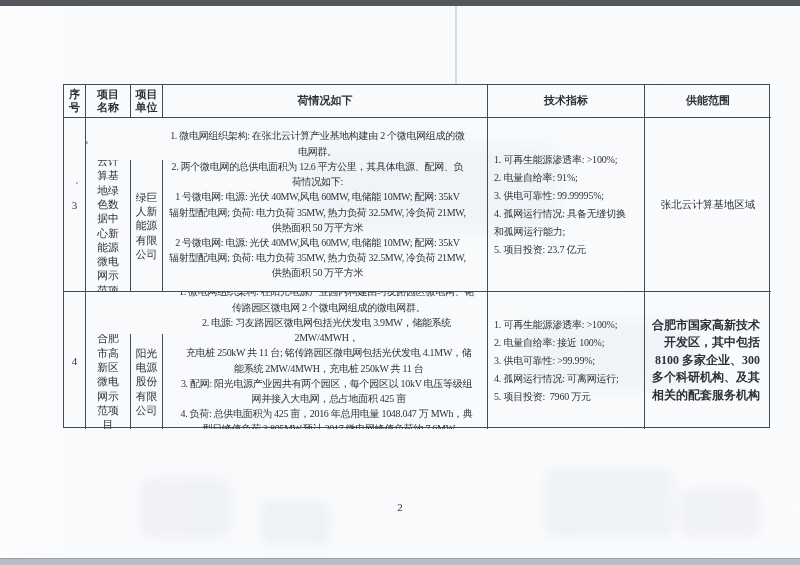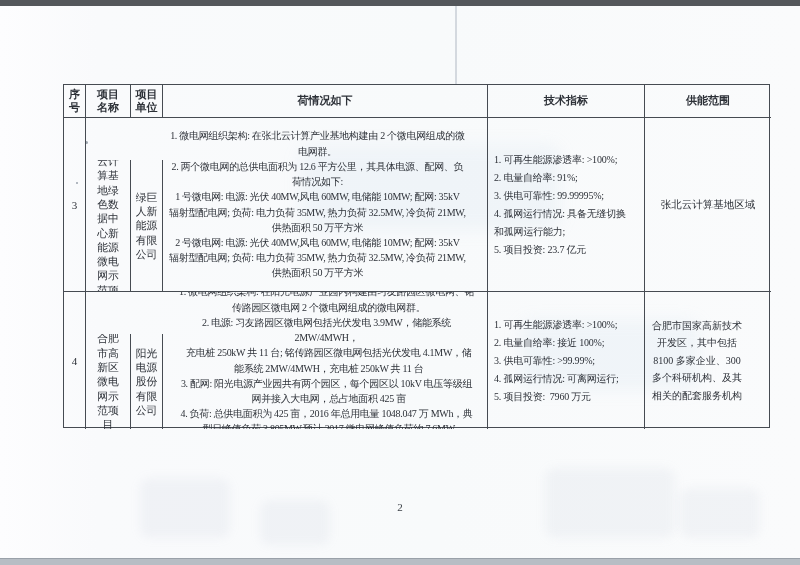--- a/index.html
+++ b/index.html
@@ -40,22 +40,22 @@
     white-space:pre-wrap;text-align:center;justify-content:flex-start;
     padding:1px 3px 1px 6px;
   }
   .indic{
     font-size:10px;line-height:18px;letter-spacing:-0.2px;
     white-space:pre-wrap;text-align:left;justify-content:flex-start;
     padding:0 3px 0 6px;
   }
   .scope-one{font-size:10.5px;text-align:right;}
   .scope-multi{
-    font-size:10px;line-height:17.6px;white-space:pre-line;
-    text-align:center;justify-content:flex-start;padding:0 3px 0 7px;
+    font-size:12px;line-height:17.6px;white-space:pre-line;
+    text-align:right;justify-content:flex-start;padding:0 3px 0 7px;font-weight:bold;
   }
   .page-num{position:absolute;left:390px;top:501px;width:20px;text-align:center;font-size:11px;color:#3c4148;}
 </style>
 </head>
 <body>
 
 <div>
 
   <div class="strip-top"></div>
   <div class="fold-line"></div>

